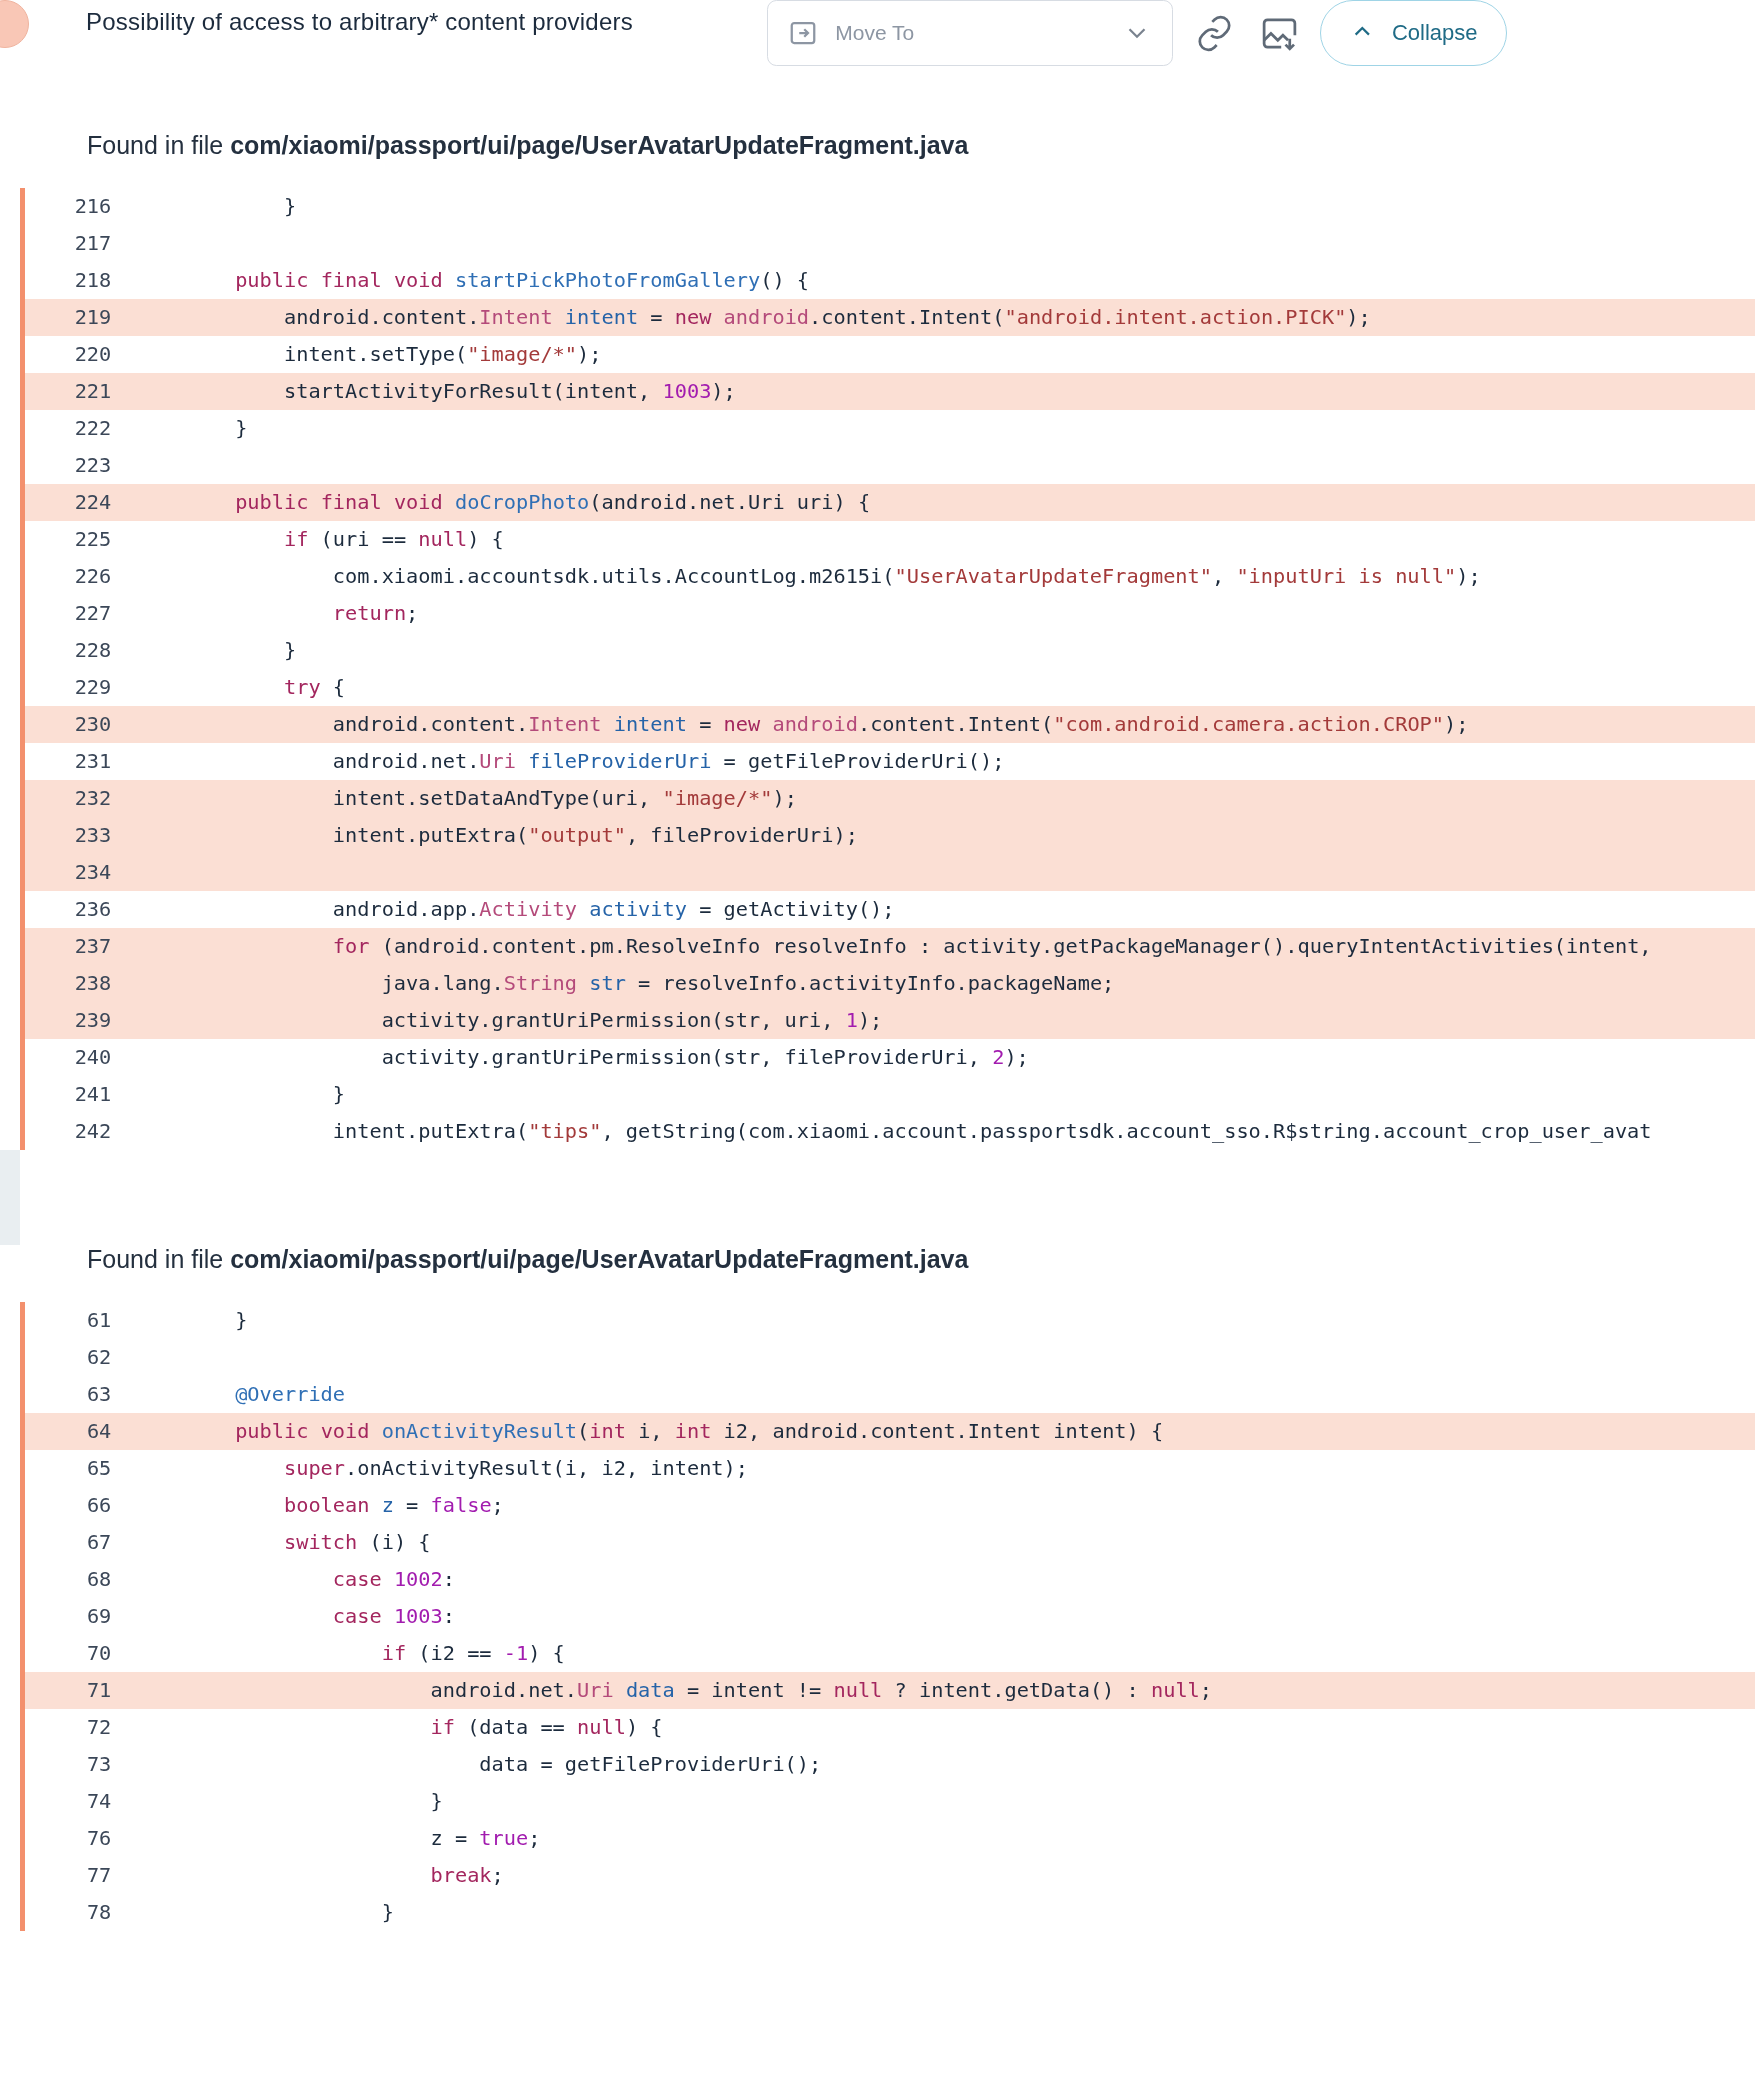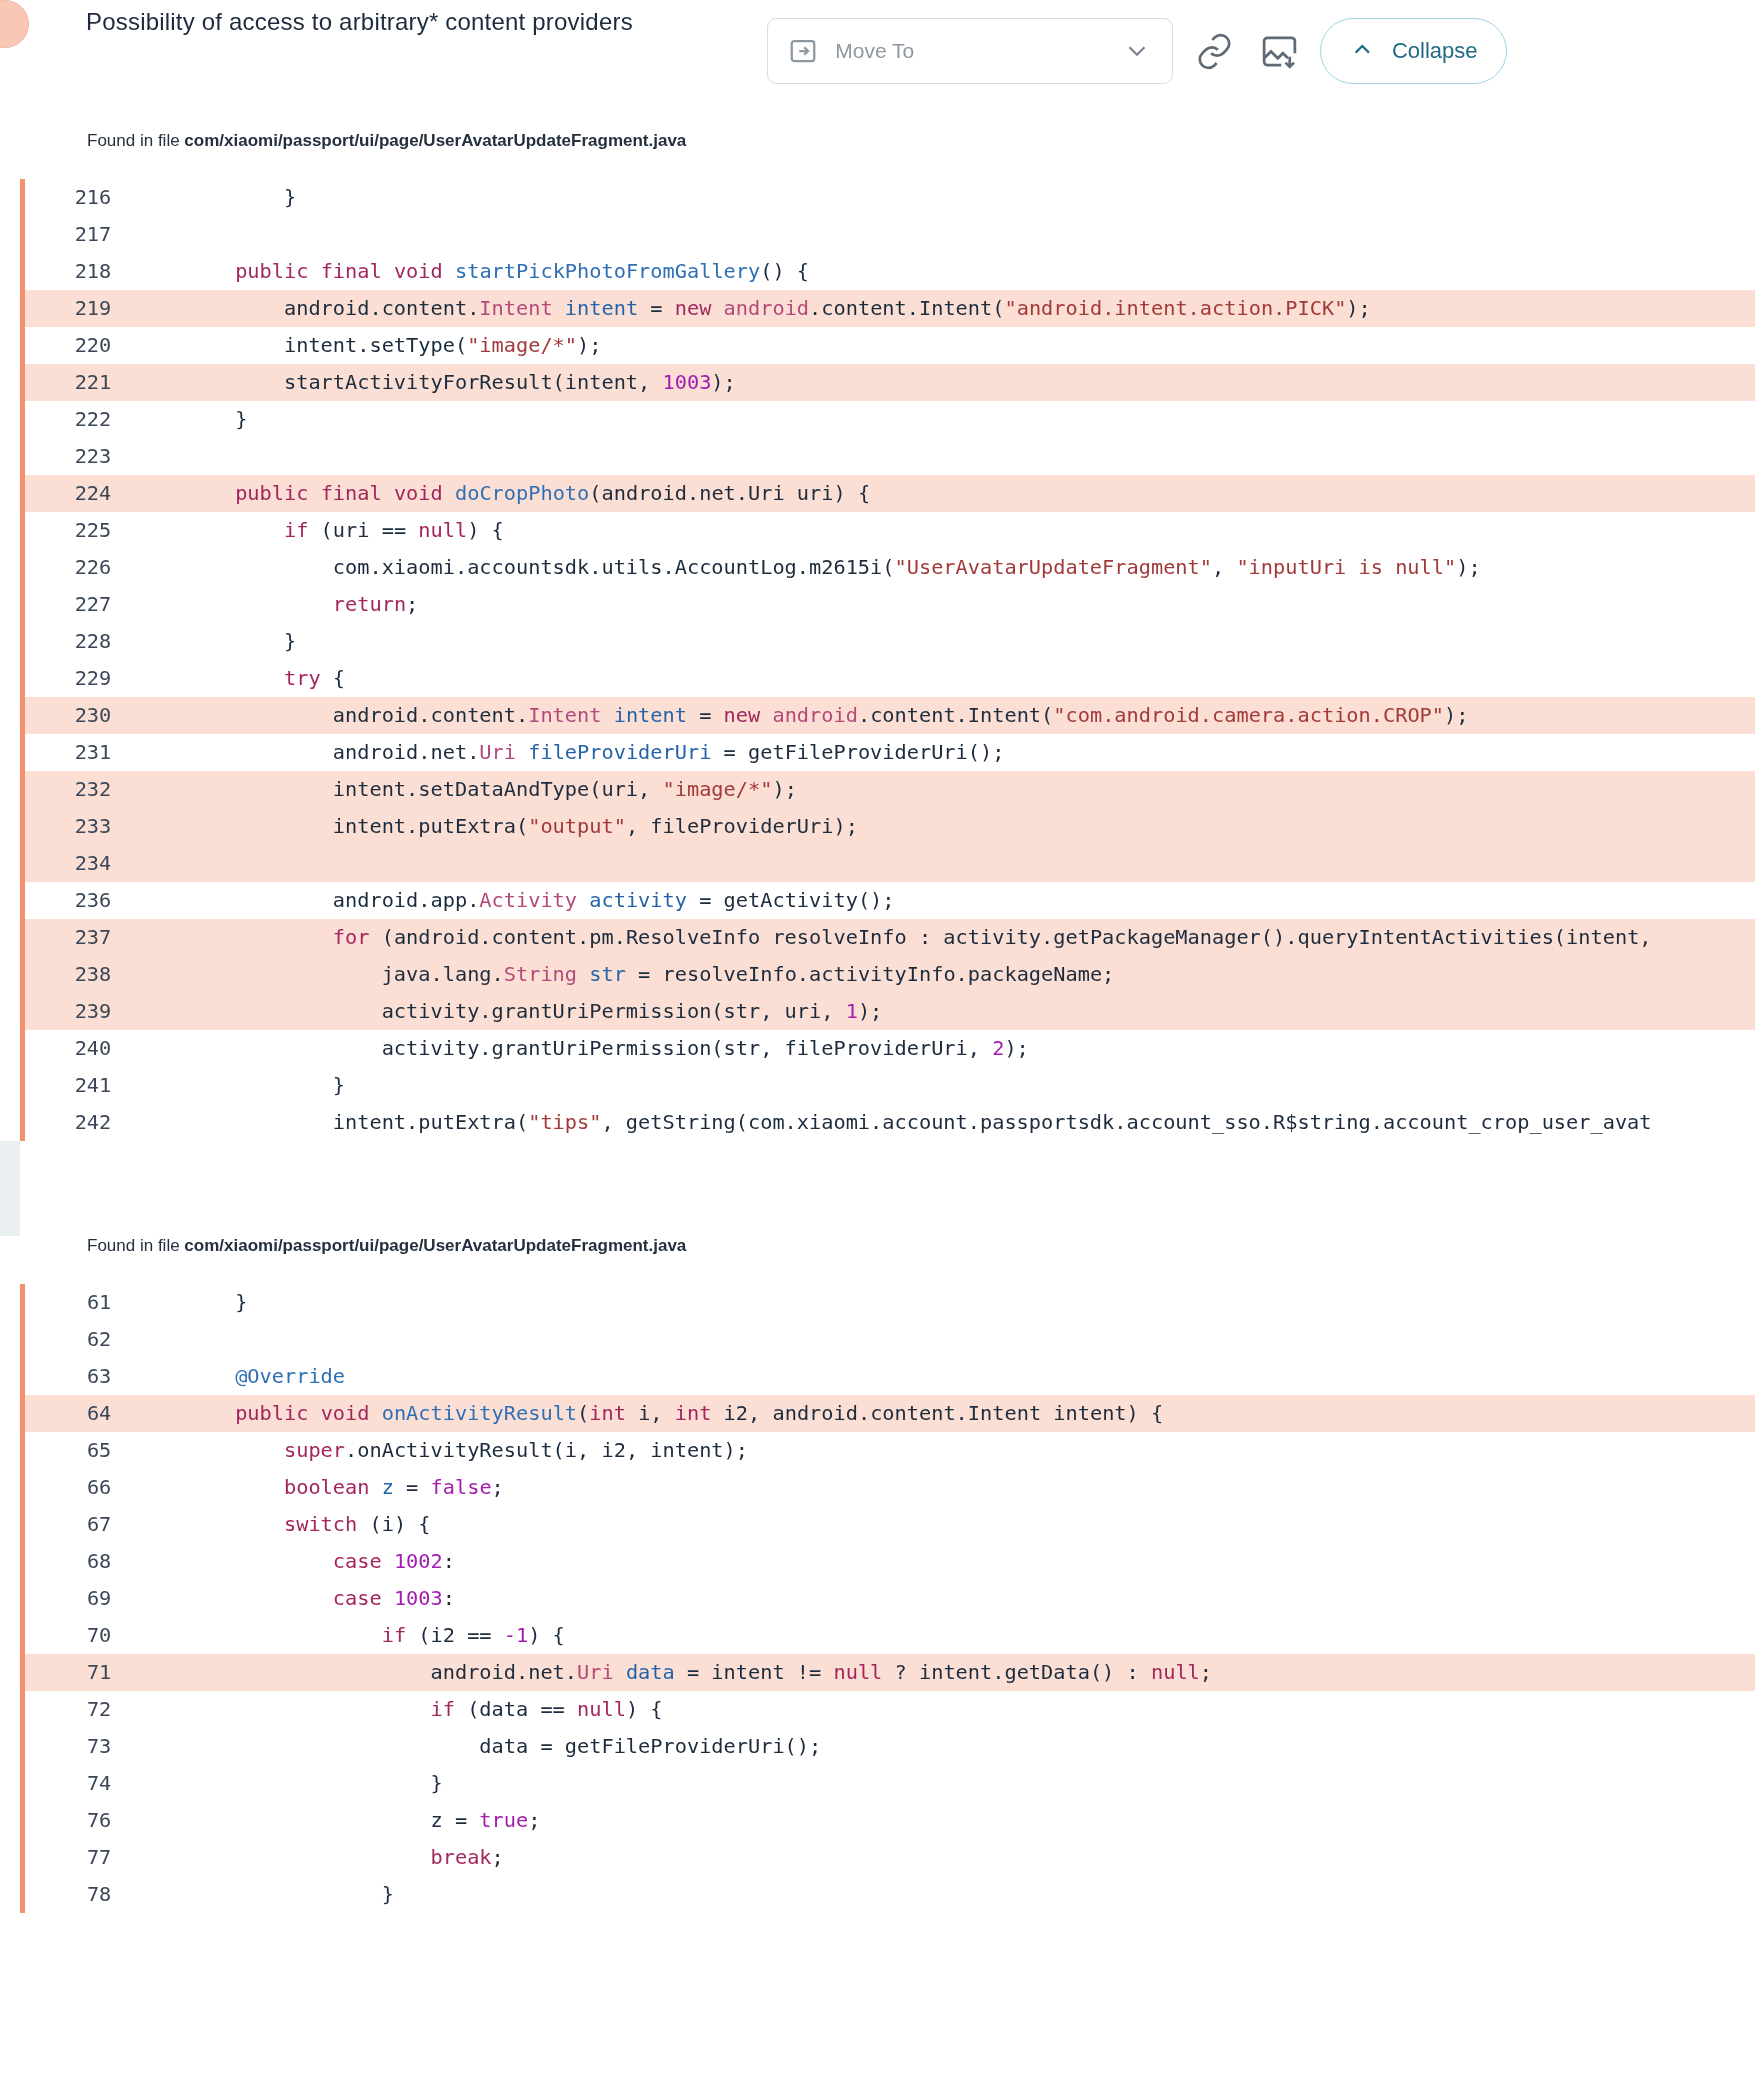--- a/index.html
+++ b/index.html
@@ -40,21 +40,21 @@
     left: 86px;
     top: 7.8px;
     font-size: 24px;
     color: #1c2b3d;
     letter-spacing: 0.2px;
     white-space: nowrap;
   }
   .header-tools {
     position: absolute;
     right: 17px;
-    top: 18px;
+    top: 0;
     display: flex;
     align-items: center;
     gap: 17px;
   }
   .move-to {
     width: 406px;
     height: 66px;
     border: 1.2px solid #d7dce3;
     border-radius: 9.4px;
     background: #fff;
@@ -91,21 +91,21 @@
     cursor: pointer;
   }
   .collapse-btn .cb-label {
     font-size: 22px;
     color: #1f6b86;
   }
 
   
   .finding { position: relative; }
   .found-line {
-    font-size: 17px;
+    font-size: 25px;
     color: #24303f;
     padding: 0 0 0 87px;
     margin: 0;
   }
   .found-line .fpath { font-weight: bold; }
 
   .code-wrap {
     position: relative;
     margin: 28px 0 0 20.3px;
     width: 1735px;

